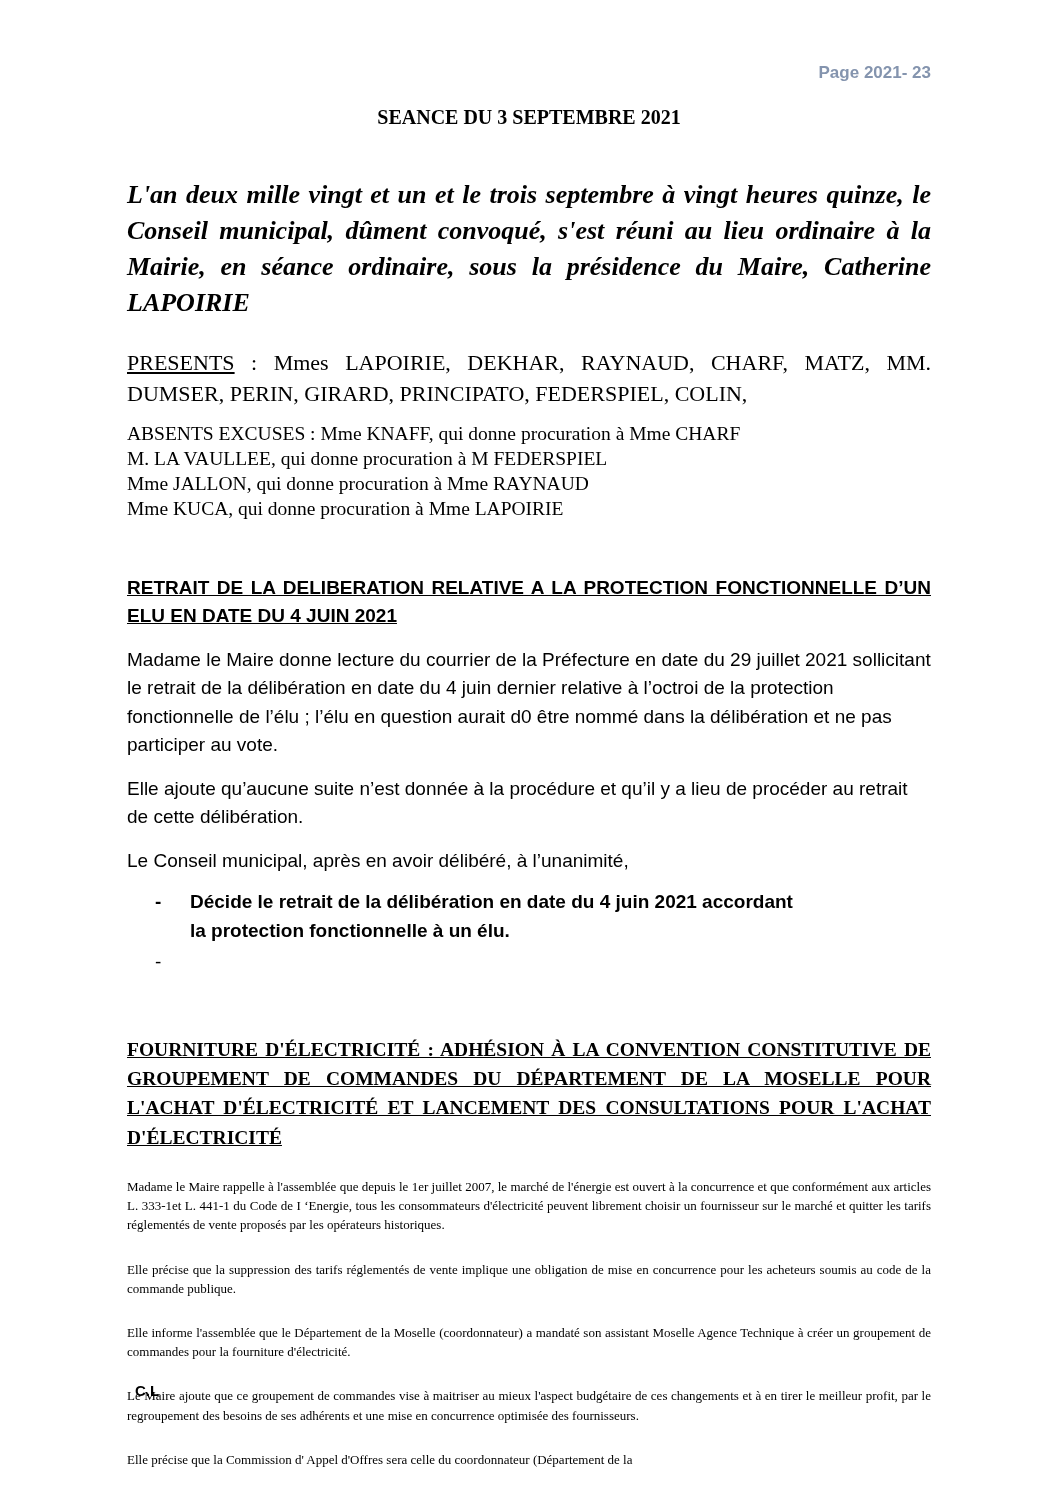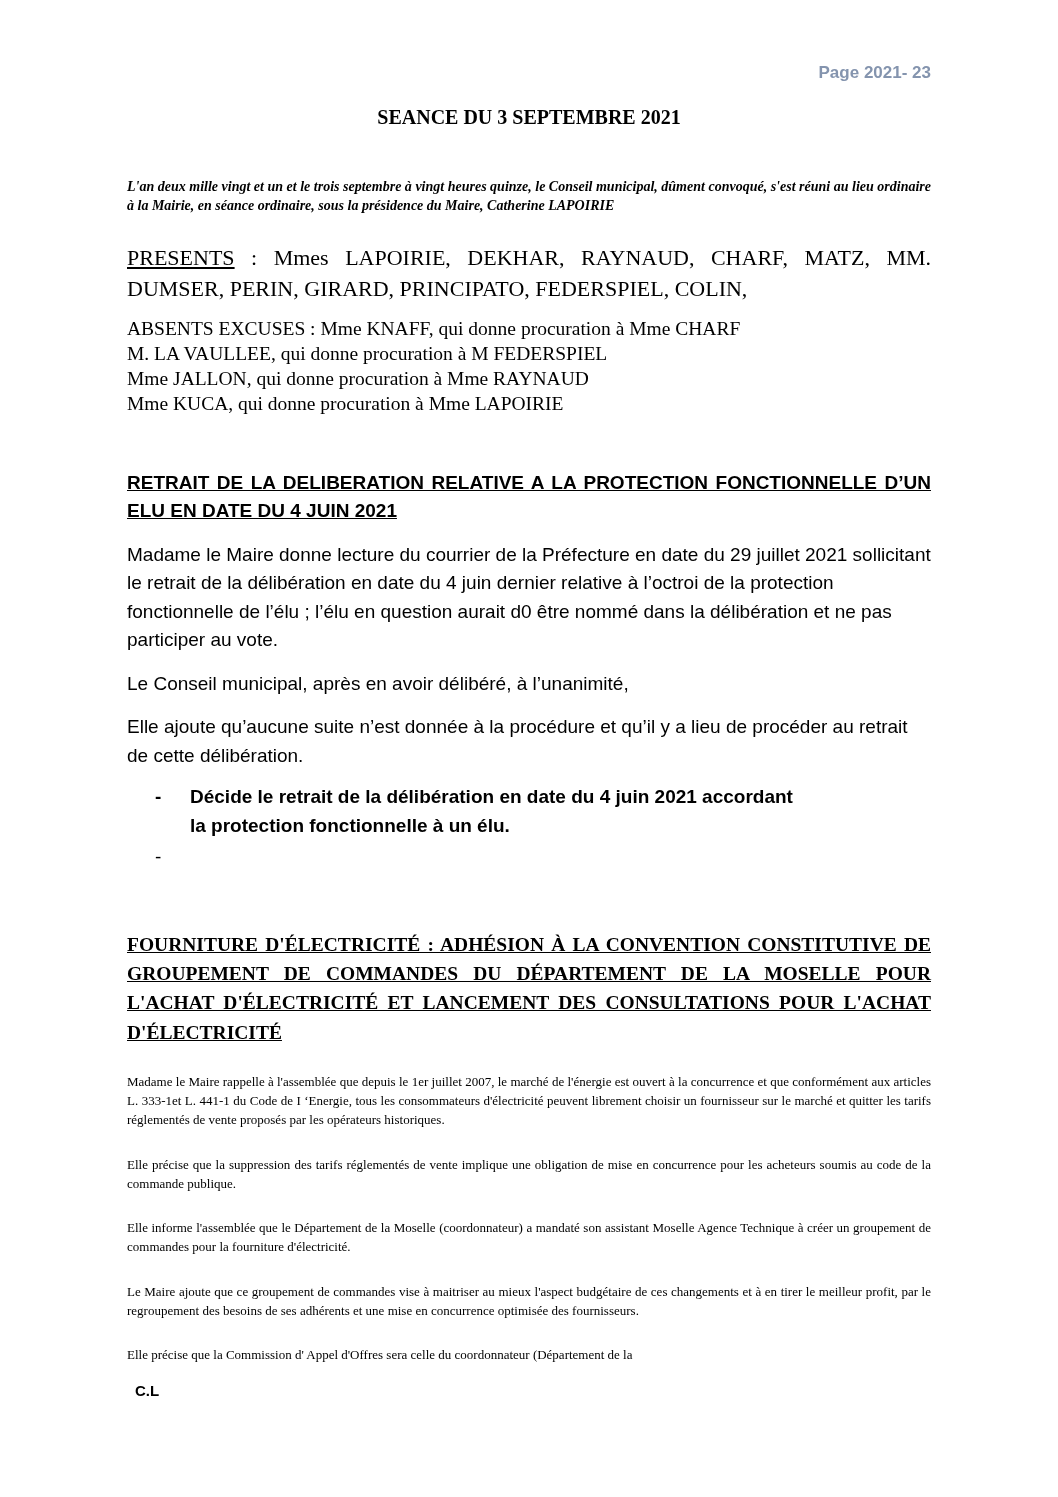--- a/index.html
+++ b/index.html
@@ -29,21 +29,21 @@
     font-family: "Liberation Serif", "DejaVu Serif", serif;
     font-weight: bold;
     font-size: 20px;
     text-align: center;
     margin-bottom: 25px;
   }
   .intro {
     font-family: "Liberation Serif", "DejaVu Serif", serif;
     font-style: italic;
     font-weight: bold;
-    font-size: 14px;
+    font-size: 26px;
     line-height: 1.38;
     text-align: justify;
     margin-bottom: 26px;
     margin-top: 48px;
   }
   .serif-par {
     font-family: "Liberation Serif", "DejaVu Serif", serif;
     font-size: 22px;
     line-height: 1.44;
     text-align: justify;
@@ -136,22 +136,22 @@
   <div>
     <div class="absents-line">ABSENTS EXCUSES : Mme KNAFF, qui donne procuration à Mme CHARF</div>
     <div class="absents-line">M. LA VAULLEE, qui donne procuration à M FEDERSPIEL</div>
     <div class="absents-line">Mme JALLON, qui donne procuration à Mme RAYNAUD</div>
     <div class="absents-line">Mme KUCA, qui donne procuration à Mme LAPOIRIE</div>
   </div>
 
   <div class="sans-heading">RETRAIT DE LA DELIBERATION RELATIVE A LA PROTECTION FONCTIONNELLE D’UN ELU EN DATE DU 4 JUIN 2021</div>
 
   <div class="sans-par">Madame le Maire donne lecture du courrier de la Préfecture en date du 29 juillet 2021 sollicitant le retrait de la délibération en date du 4 juin dernier relative à l’octroi de la protection fonctionnelle de l’élu ; l’élu en question aurait d0 être nommé dans la délibération et ne pas participer au vote.</div>
+  <div class="sans-par">Elle ajoute qu’aucune suite n’est donnée à la procédure et qu’il y a lieu de procéder au retrait de cette délibération.</div>
   <div class="sans-par">Le Conseil municipal, après en avoir délibéré, à l’unanimité,</div>
-  <div class="sans-par">Elle ajoute qu’aucune suite n’est donnée à la procédure et qu’il y a lieu de procéder au retrait de cette délibération.</div>
 
   <div class="bullet-row">
     <span class="bullet-marker">-</span>
     <span class="bullet-text">Décide le retrait de la délibération en date du 4 juin 2021 accordant la protection fonctionnelle à un élu.</span>
   </div>
   <div class="lone-dash">-</div>
 
   <div class="serif-heading">FOURNITURE D'ÉLECTRICITÉ : ADHÉSION À LA CONVENTION CONSTITUTIVE DE GROUPEMENT DE COMMANDES DU DÉPARTEMENT DE LA MOSELLE POUR L'ACHAT D'ÉLECTRICITÉ ET LANCEMENT DES CONSULTATIONS POUR L'ACHAT D'ÉLECTRICITÉ</div>
 
   <div class="serif-section-par">Madame le Maire rappelle à l'assemblée que depuis le 1er juillet 2007, le marché de l'énergie est ouvert à la concurrence et que conformément aux articles L. 333-1et L. 441-1 du Code de I ‘Energie, tous les consommateurs d'électricité peuvent librement choisir un fournisseur sur le marché et quitter les tarifs réglementés de vente proposés par les opérateurs historiques.</div>

